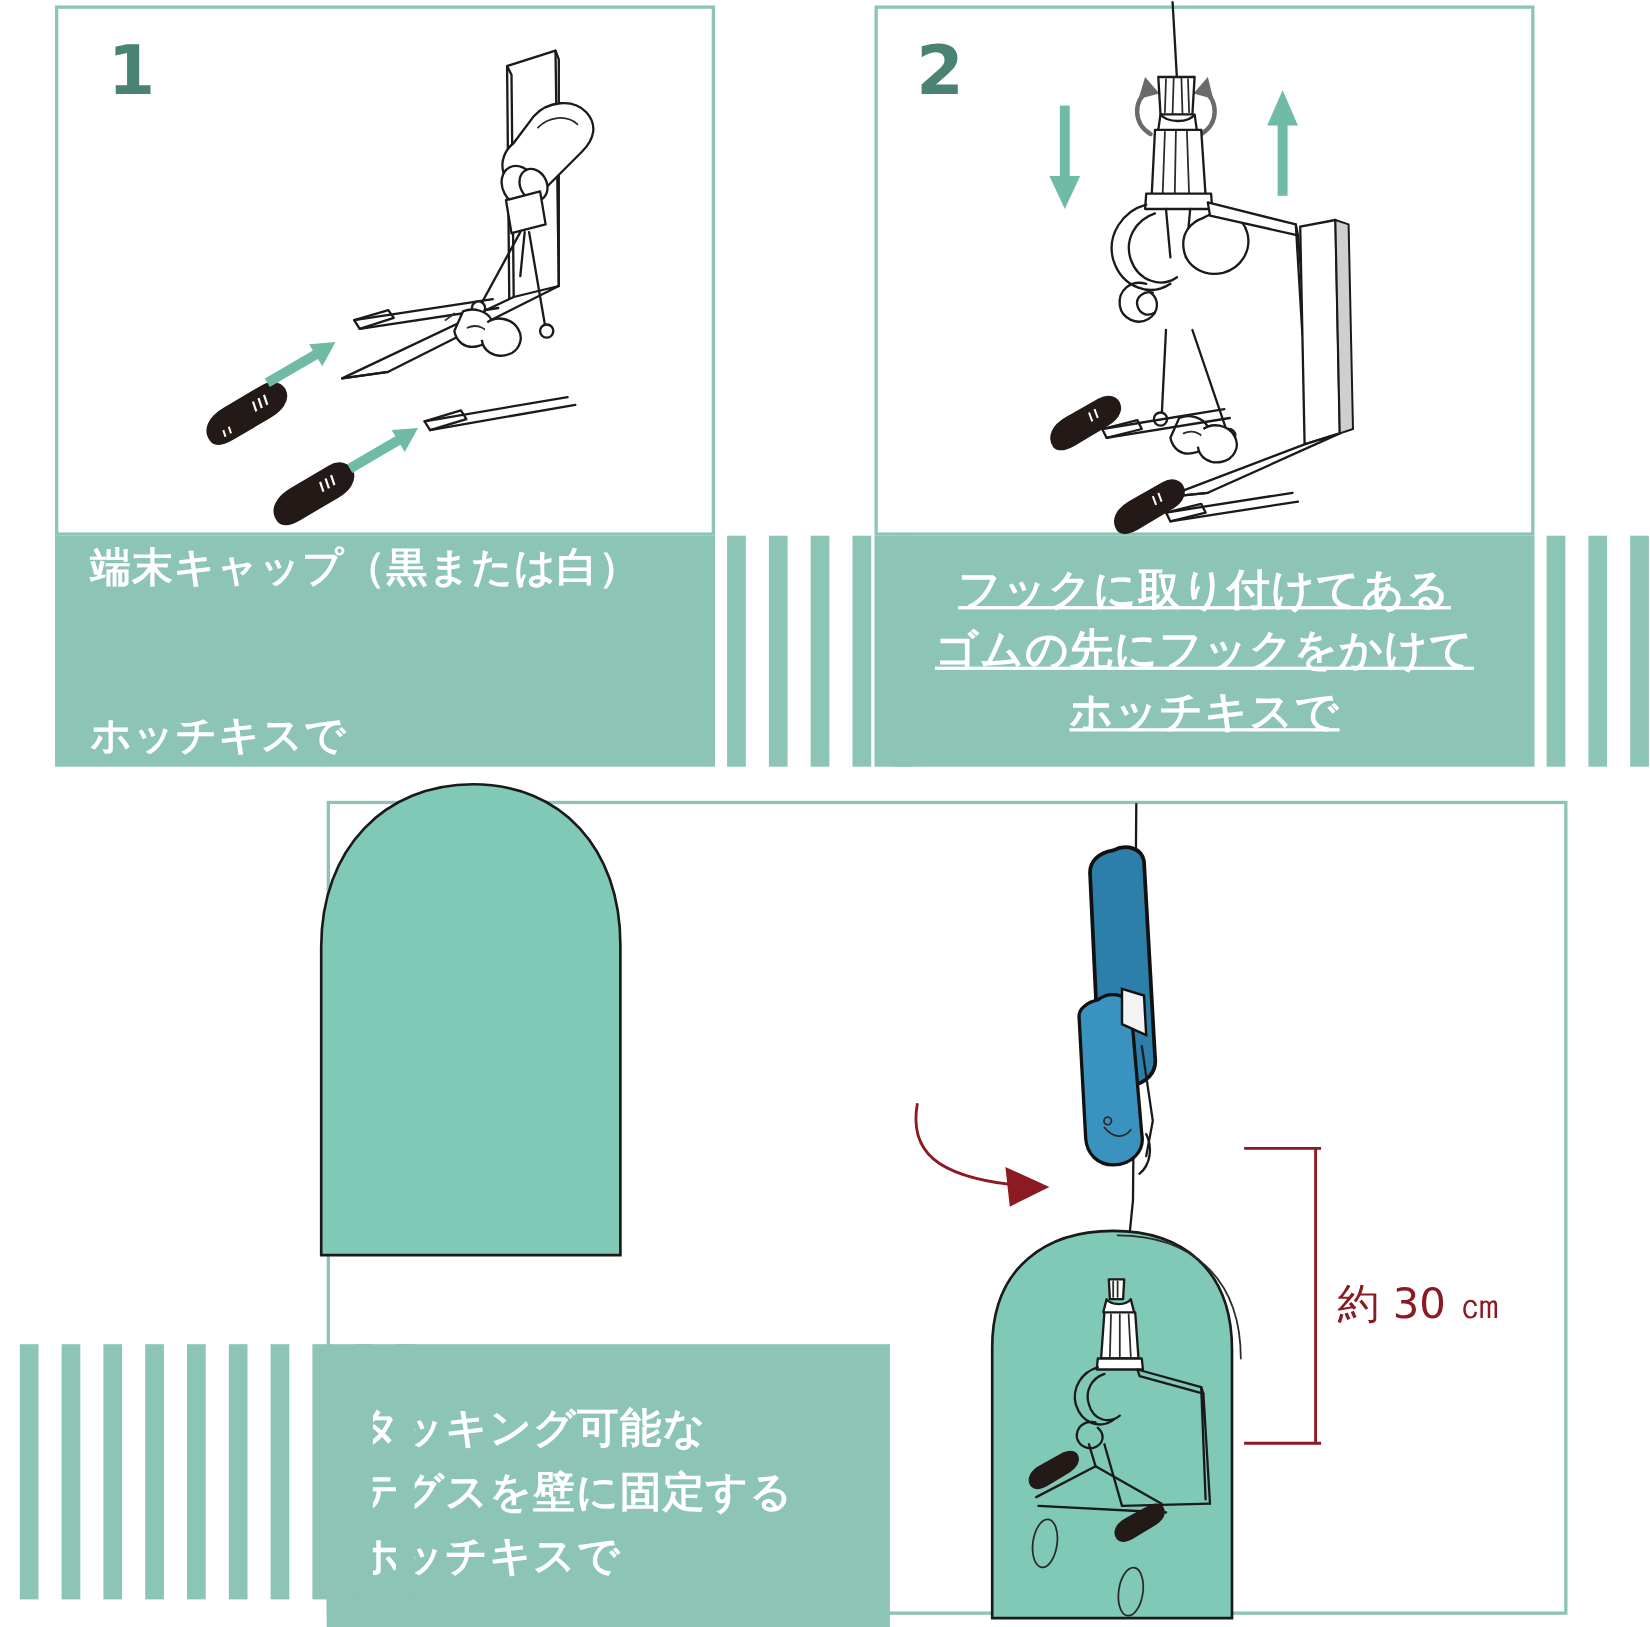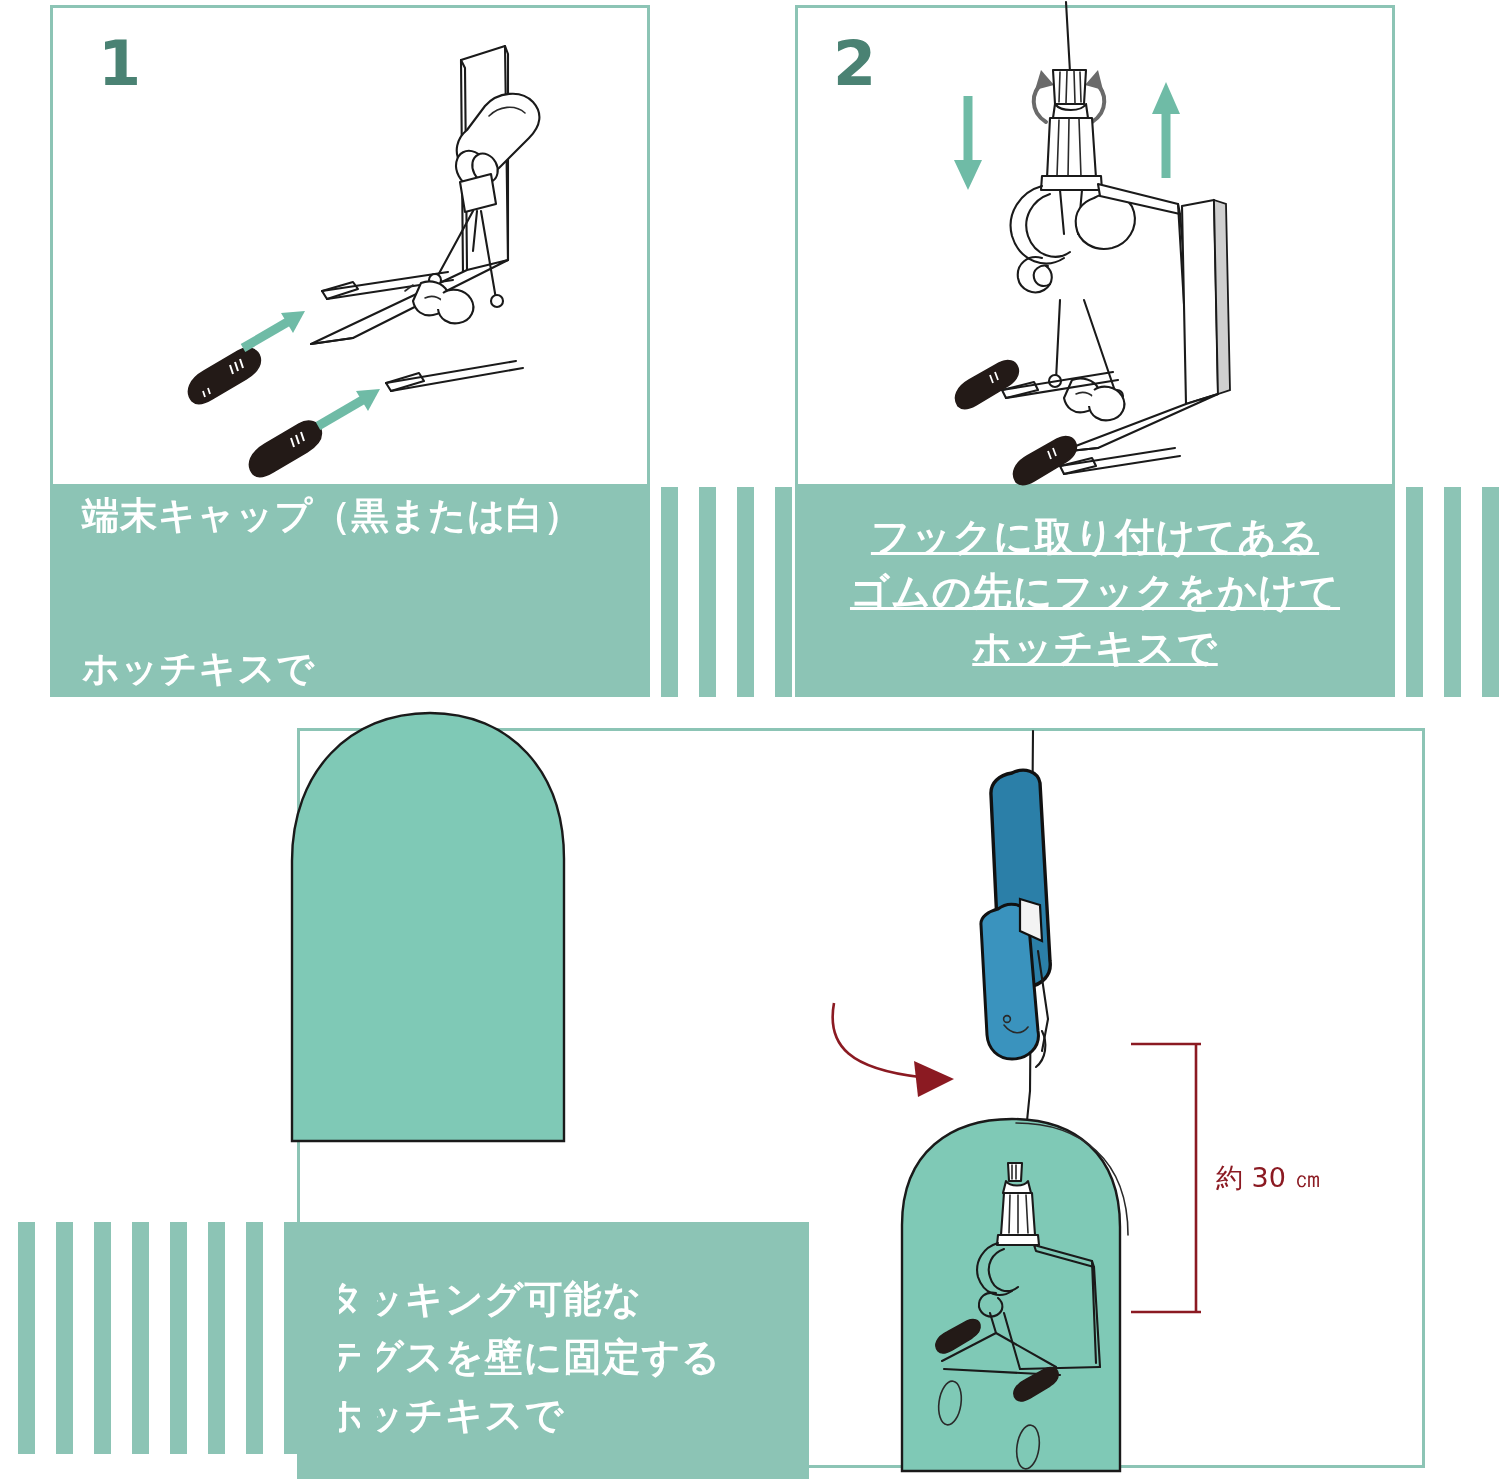--- a/index.html
+++ b/index.html
@@ -63,21 +63,21 @@
   .arw-gray{fill:none;stroke:#6a6a6a;stroke-width:4;stroke-linecap:round;}
   .arw-gray-head{fill:#6a6a6a;}
   .red-line{fill:none;stroke:#8B1A22;stroke-width:2.6;stroke-linecap:butt;}
   .red-head{fill:#8B1A22;}
   .board{fill:#7FC9B6;stroke:#1a1a1a;stroke-width:2.4;}
   .stapler-body{fill:#2B7FA8;stroke:#111111;stroke-width:3.4;stroke-linejoin:round;}
   .stapler-lt{fill:#3A93BE;stroke:#111111;stroke-width:3;stroke-linejoin:round;}
   .stapler-wh{fill:#f3f3f3;stroke:#111;stroke-width:2.2;}
   #dimlabel{
     position:absolute;left:1216px;top:1160px;
-    color:#8B1A22;font-size:27px;white-space:nowrap;
+    color:#8B1A22;font-size:38px;white-space:nowrap;
     font-family:"DejaVu Sans","Liberation Sans",sans-serif;
   }
 </style>
 </head>
 <body>
 
 <div class="stage">
 
   <div class="panel" id="panel1">
     <div class="panel-num">1</div>

